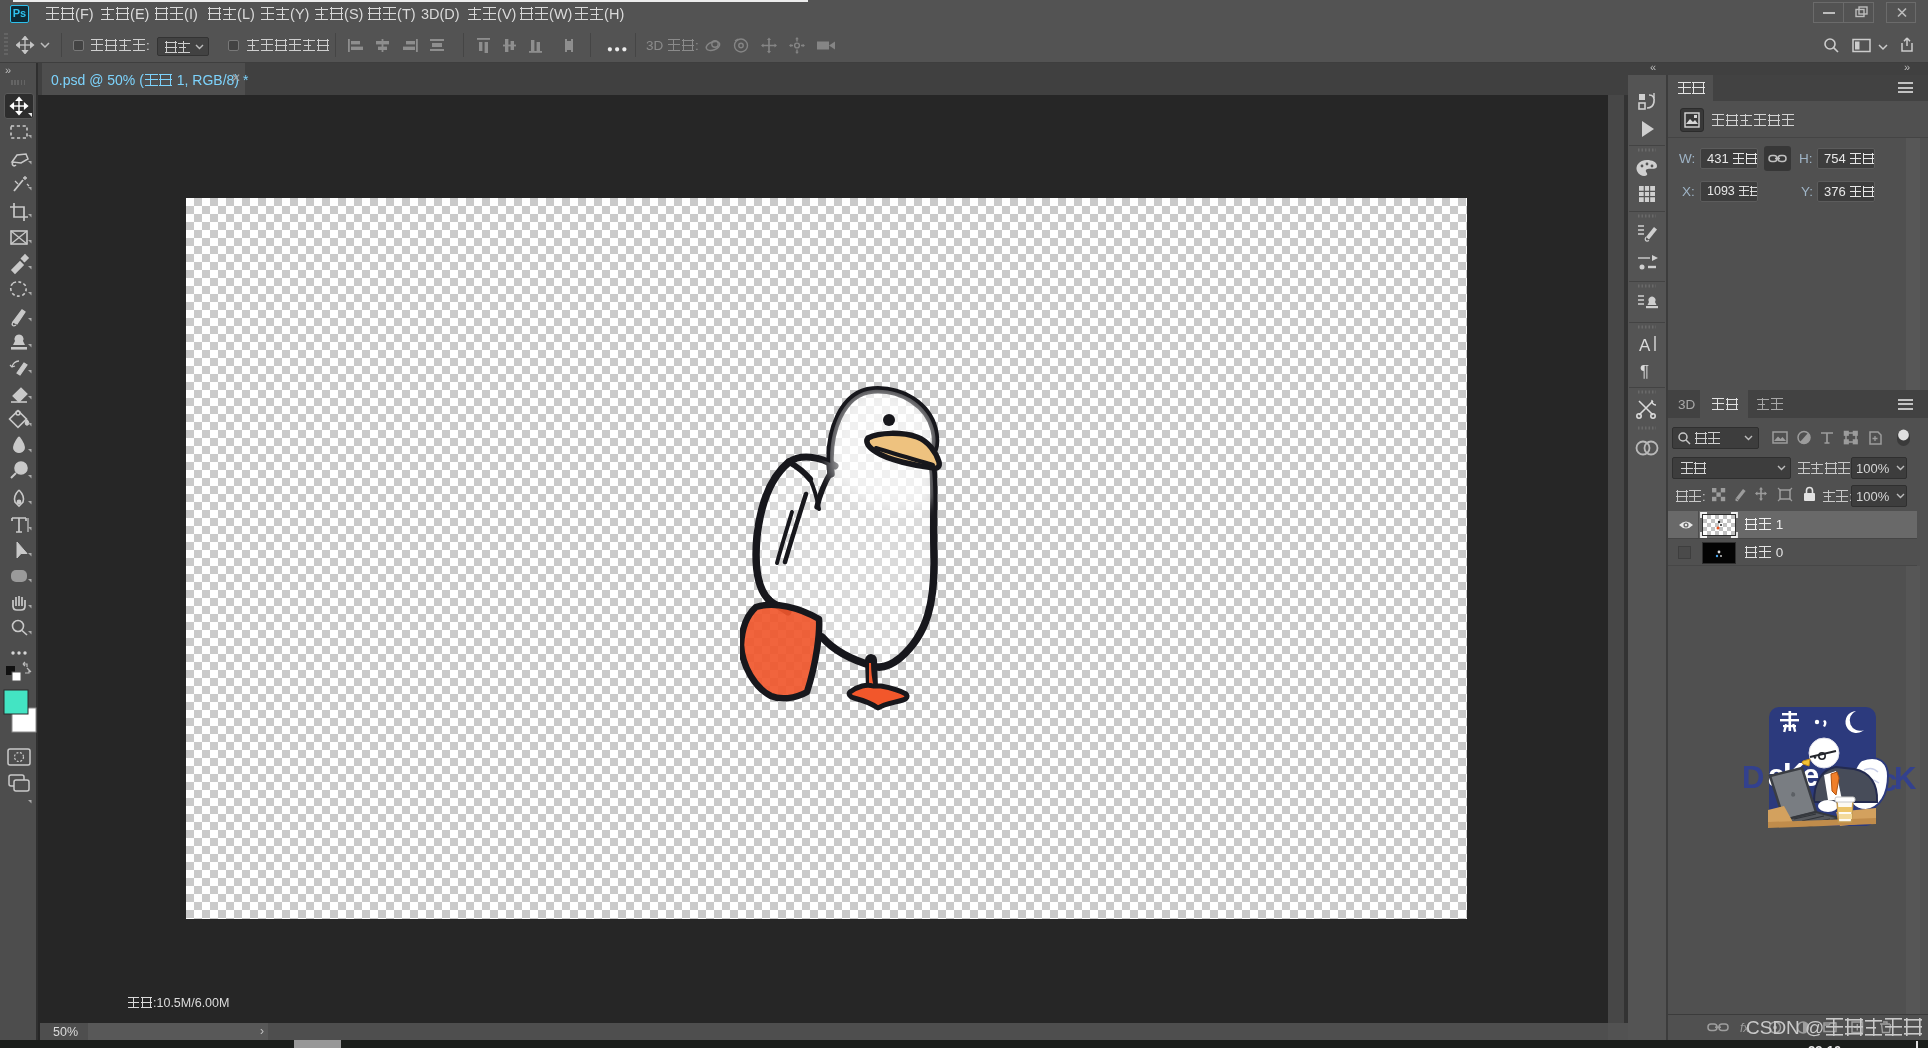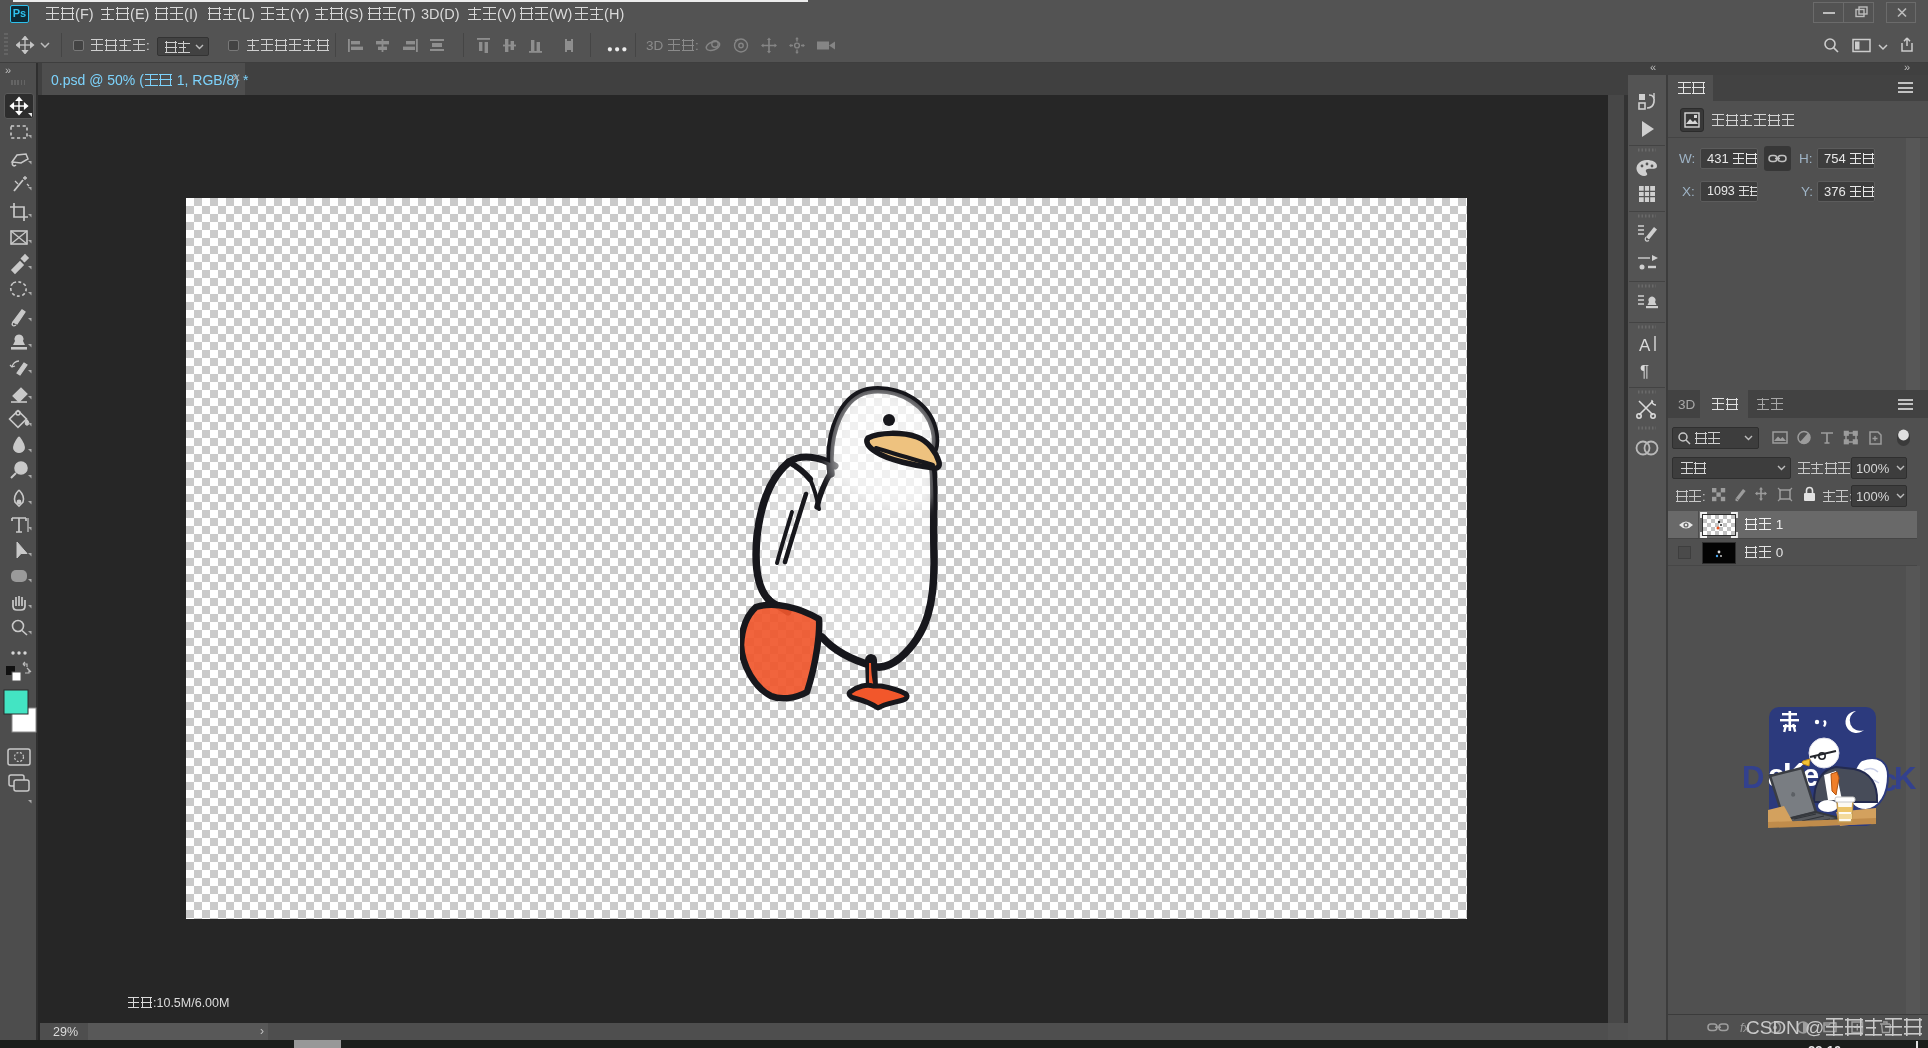--- a/index.html
+++ b/index.html
@@ -234,21 +234,21 @@
  <path d="M110 306 C 118 300, 127 298, 133 300 L 141 300 C 152 302, 161 305, 166 308 C 168 310, 167 313, 163 314 C 152 317, 144 318, 138 322 C 132 318, 122 314, 114 312 C 110 311, 108 308, 110 306 Z" fill="#f2572b" stroke="#17171c" stroke-width="5" stroke-linejoin="round"></path>
 
  <path d="M16 221 C 35 215, 60 222, 79 233 C 80 245, 77 275, 67 306 C 55 313, 40 314, 31 310 C 15 302, 2 280, 1 259 C 2 239, 8 228, 16 221 Z" fill="#f0572c" fill-opacity="0.92" stroke="#17171c" stroke-width="6.5" stroke-linejoin="round"></path>
 </svg>
 
 <div class="abs" style="left:1608px;top:95px;width:16px;height:928px;background:#474747;"></div>
 <div class="abs" style="left:1624px;top:95px;width:4px;height:928px;background:#333333;"></div>
 
 <div class="abs" style="left:40px;top:1023px;width:1568px;height:17px;background:#4e4e4e;"></div>
 <div class="abs" style="left:88px;top:1023px;width:180px;height:17px;background:#585858;"></div>
-<div class="abs" style="left:53px;top:1025px;color:#dcdcdc;font-size:12.5px;">29%</div>
+<div class="abs" style="left:53px;top:1025px;color:#dcdcdc;font-size:12.5px;">50%</div>
 <div class="abs" style="left:127px;top:996px;color:#dcdcdc;font-size:12.5px;"><span class="h"></span><span class="h b"></span>:10.5M/6.00M</div>
 <div class="abs" style="left:260px;top:1024px;color:#c0c0c0;font-size:12px;">›</div>
 <div class="abs" style="left:1608px;top:1023px;width:20px;height:17px;background:#525252;"></div>
 
 <div class="abs" style="left:0;top:63px;width:38px;height:977px;background:#4d4d4d;border-right:2px solid #2f2f2f;"></div>
 <div id="toolbar">
 <div class="abs" style="left:5px;top:64px;color:#bdbdbd;font-size:11px;">»</div>
 <div class="abs" style="left:11px;top:80px;width:16px;height:5px;background:repeating-linear-gradient(90deg,#646464 0 1.6px,transparent 1.6px 3.2px);"></div>
 <div class="abs" style="left:4px;top:93px;width:30px;height:26px;background:#2d2d2d;border:1px solid #5a5a5a;border-radius:3px;"></div>
 <svg class="abs" style="left:0;top:63px;" width="38" height="747" viewBox="0 0 38 747">

